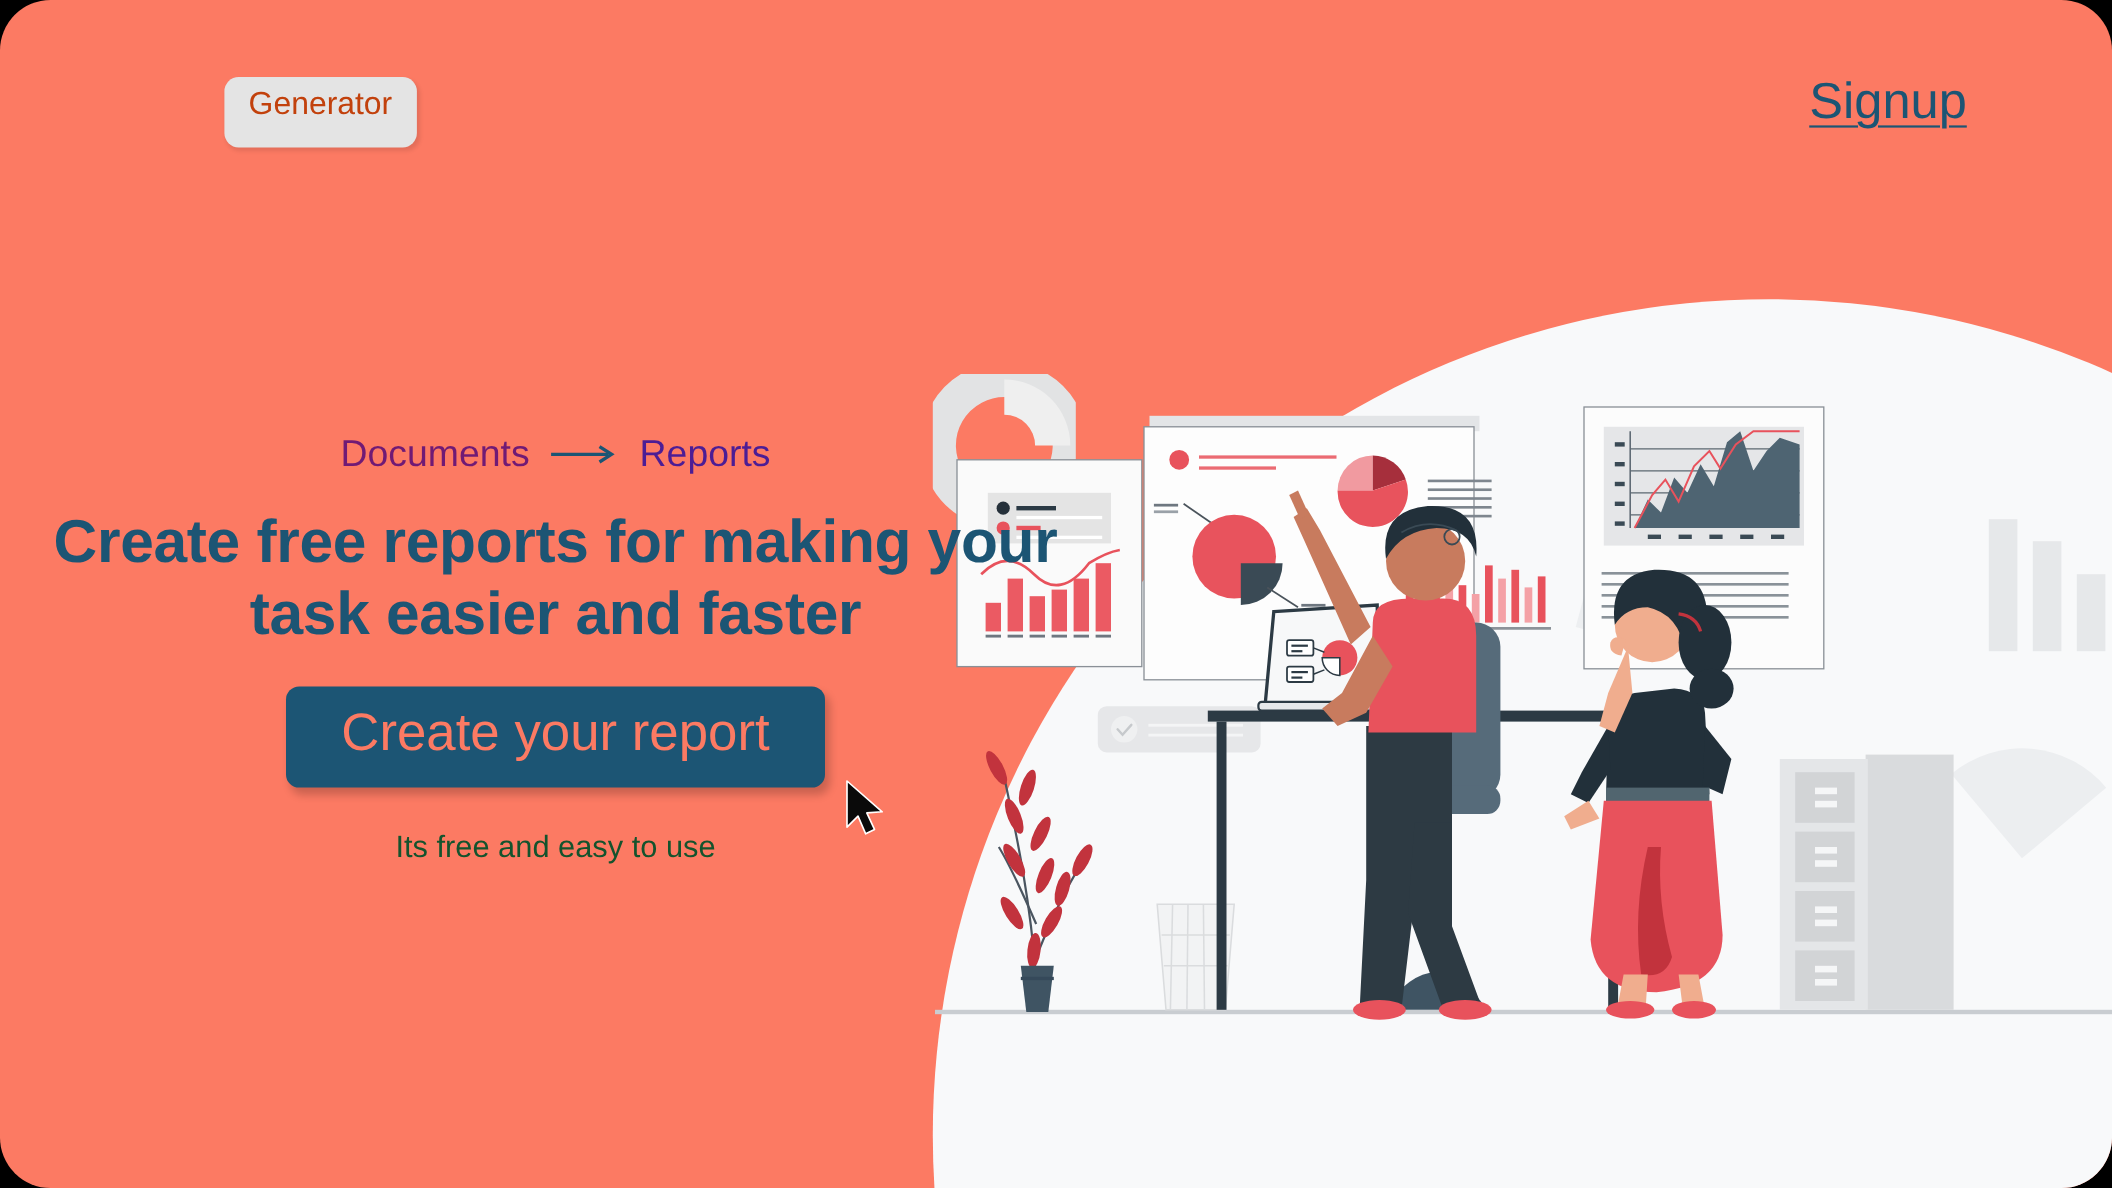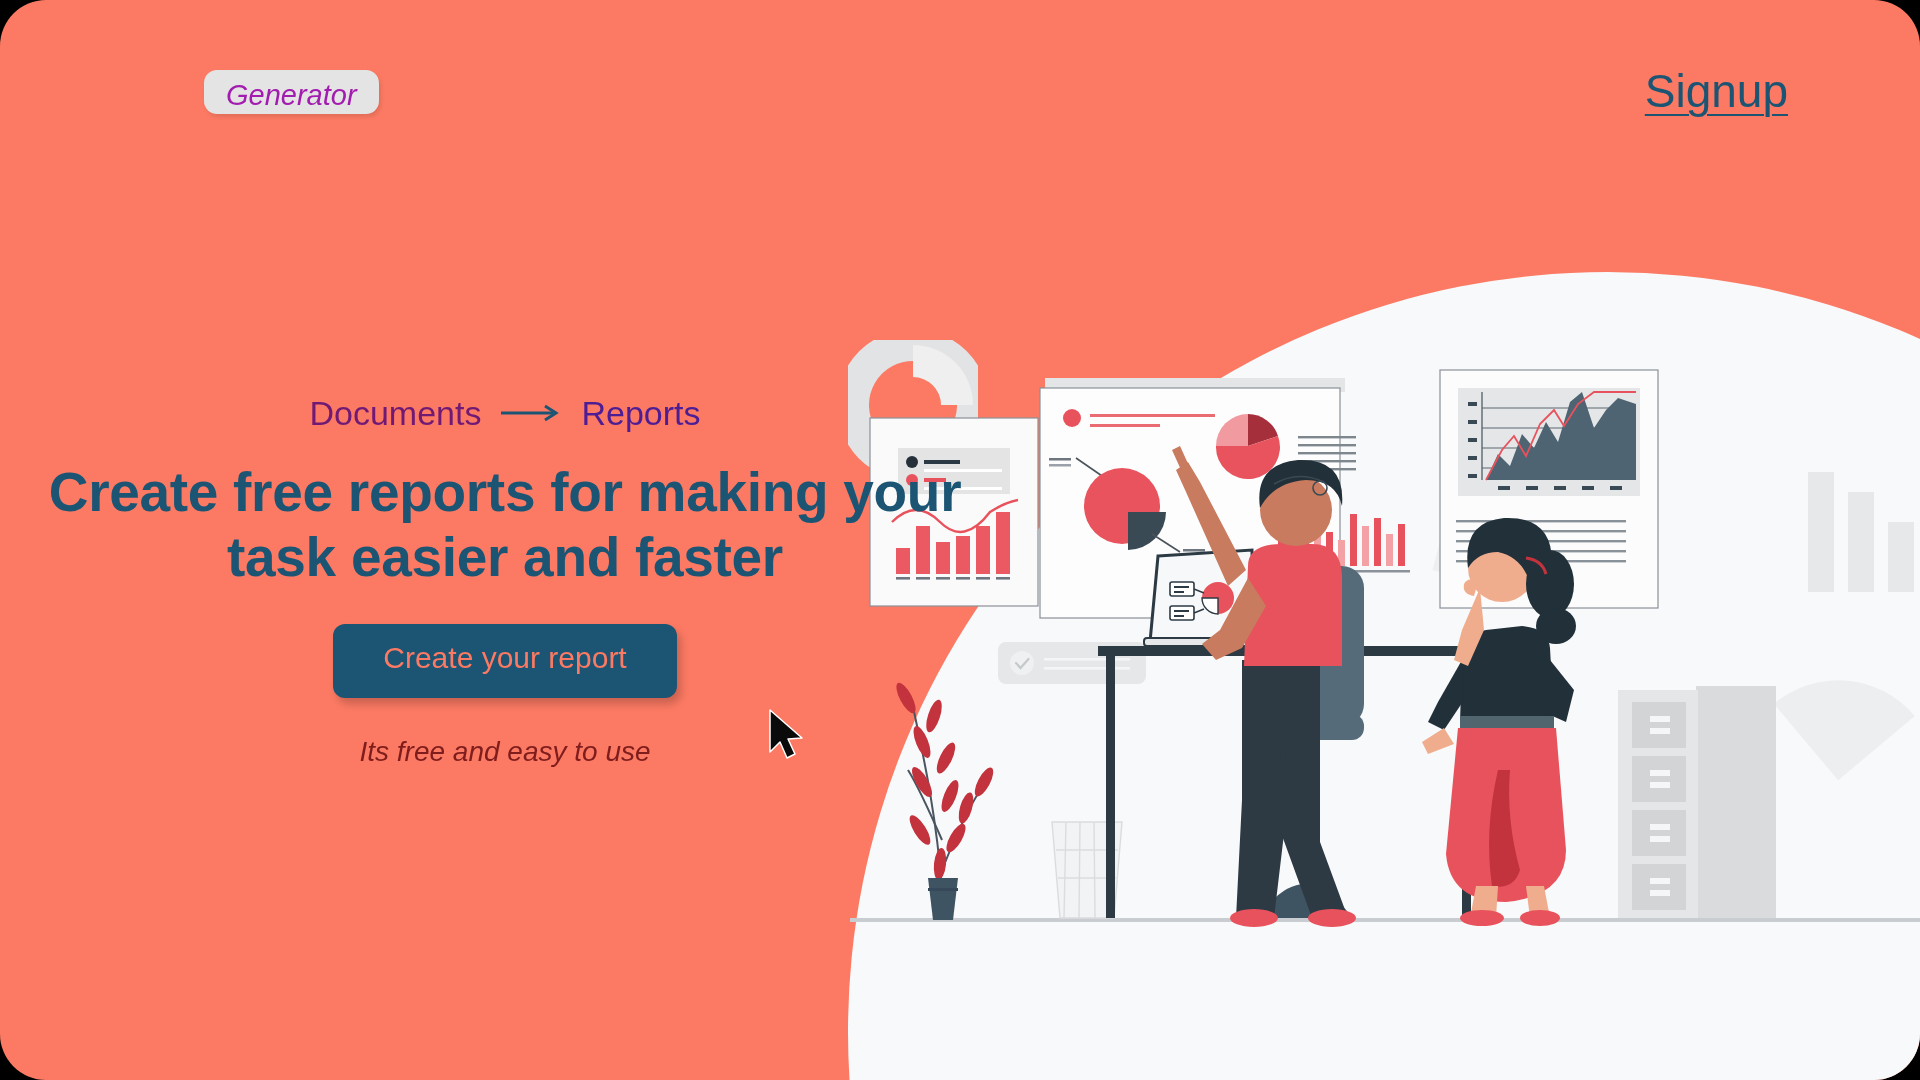--- a/index.html
+++ b/index.html
@@ -39,25 +39,24 @@
   }
   .logo-mark svg { display: block; }
   .brand-word {
     font-family: "Liberation Sans", sans-serif;
     font-size: 52px; letter-spacing: 3px;
     color: #1C5574; font-weight: 400; line-height: 1;
   }
   .brand-badge {
     margin-left: 78px; margin-top: 12px;
     display: inline-block;
-    background: #E4E4E4; color: #a21caf;
+    background: #E4E4E4; color: #c2410c;
     font-size: 29px; line-height: 1;
-    padding: 11px 22px 4px; border-radius: 13px;
+    padding: 11px 22px 24px; border-radius: 13px;
     box-shadow: 2px 3px 4px rgba(0,0,0,.10);
-    font-style: italic;
   }
   .nav { position: absolute; right: 132px; top: 68px; display: flex; align-items: center; gap: 94px; }
   .nav-login {
     color: #1C5574; font-size: 46px; line-height: 1;
     text-decoration: underline; text-underline-offset: 7px;
     text-decoration-thickness: 2px; cursor: pointer;
     padding-bottom: 4px;
   }
   .nav-signup {
     background: #1C5574; color: #FC7A63;
@@ -80,27 +79,27 @@
   .hero-title {
     color: #1C5574; font-weight: bold;
     font-size: 55px; line-height: 1.18; letter-spacing: -.3px;
     font-family: "Liberation Sans", sans-serif;
     padding: 0 38px;
     text-align: center;
   }
   .hero-cta {
     margin: 34px auto 0; display: block;
     background: #1C5574; color: #FC7A63;
-    font-size: 30px; line-height: 1;
+    font-size: 48px; line-height: 1;
     padding: 19px 50px 25px; border-radius: 12px;
     border: none; cursor: pointer;
     font-family: "Liberation Sans", sans-serif;
     box-shadow: 4px 6px 8px rgba(0,0,0,.20);
   }
-  .hero-note { margin-top: 40px; color: #7f1d1d; font-size: 28px; line-height: 1; font-style: italic; }
+  .hero-note { margin-top: 40px; color: #14532d; font-size: 28px; line-height: 1; }
 
   .cursor { position: absolute; left: 766px; top: 708px; z-index: 60; }
 
   
   .ill { position: absolute; z-index: 10; }
 </style>
 </head>
 <body>
 
 <div id="page">

